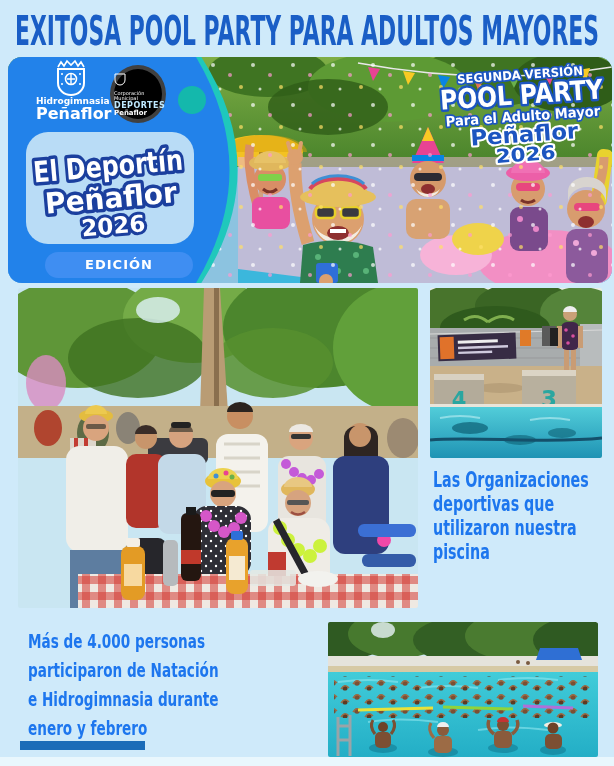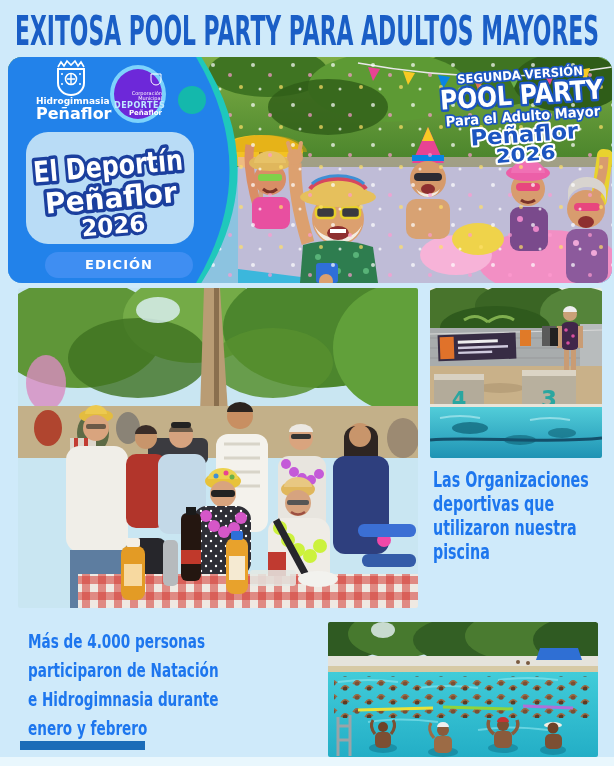--- a/index.html
+++ b/index.html
@@ -7,22 +7,22 @@
         font-family:"DejaVu Sans",sans-serif;}
   
   .header{position:absolute;left:0;top:0;width:552px;height:56px;}
   
   .banner{position:absolute;left:8px;top:57px;width:604px;height:226px;border-radius:14px;overflow:hidden;background:#2282ea;}
   .banner svg.scene{position:absolute;left:0;top:0;}
   .panel-layer{position:absolute;left:0;top:0;width:270px;height:226px;}
   .muni-caption{position:absolute;left:28px;top:40px;width:72px;text-align:center;color:#fff;line-height:1.05;}
   .muni-caption .l1{font-size:9px;font-weight:bold;display:block;}
   .muni-caption .l2{font-size:16px;font-weight:bold;display:block;}
-  .sports-logo{position:absolute;left:102px;top:8px;width:48px;height:48px;border:4px solid #7dd3fc;border-radius:50%;
-               background:#6d28d9;text-align:right;color:#fff;line-height:1.1;padding-top:2px;}
+  .sports-logo{position:absolute;left:102px;top:8px;width:48px;height:48px;border:4px solid #404040;border-radius:50%;
+               background:#000000;text-align:left;color:#fff;line-height:1.1;padding-top:2px;}
   .sports-logo .t1{font-size:5px;display:block;}
   .sports-logo .t2{font-size:8px;font-weight:bold;color:#bfe9ff;display:block;letter-spacing:.5px;}
   .sports-logo .t3{font-size:7px;font-weight:bold;display:block;}
   .sports-shield{width:12px;height:13px;margin:2px auto 1px;}
   .teal-dot{position:absolute;left:170px;top:29px;width:28px;height:28px;border-radius:50%;background:#14b8ac;}
   .event-box{position:absolute;left:18px;top:75px;width:168px;height:112px;background:#b9dcf6;border-radius:22px;}
   .edition-pill{position:absolute;left:37px;top:195px;width:148px;height:26px;background:#3f8ef2;border-radius:13px;
                 color:#fff;font-size:13px;font-weight:bold;text-align:center;line-height:26px;letter-spacing:1px;word-spacing:7px;}
   
   .photo{position:absolute;overflow:hidden;border-radius:2px;}

